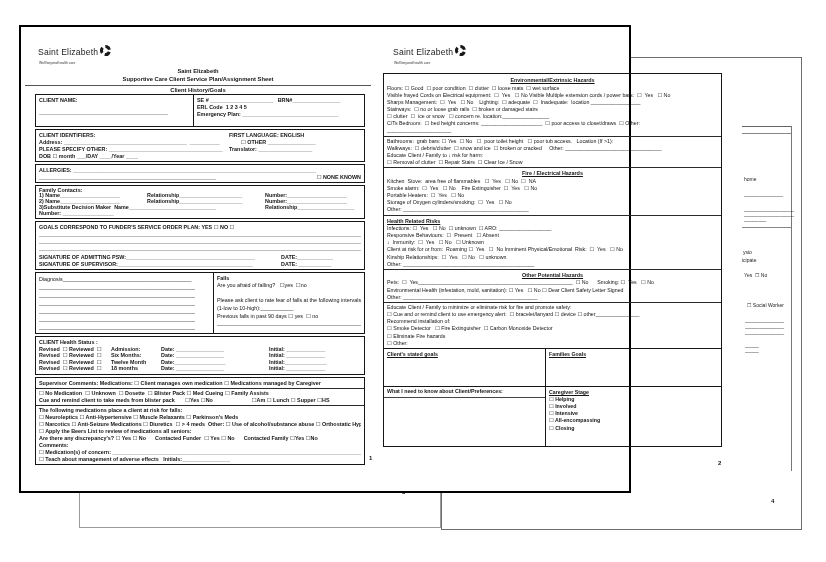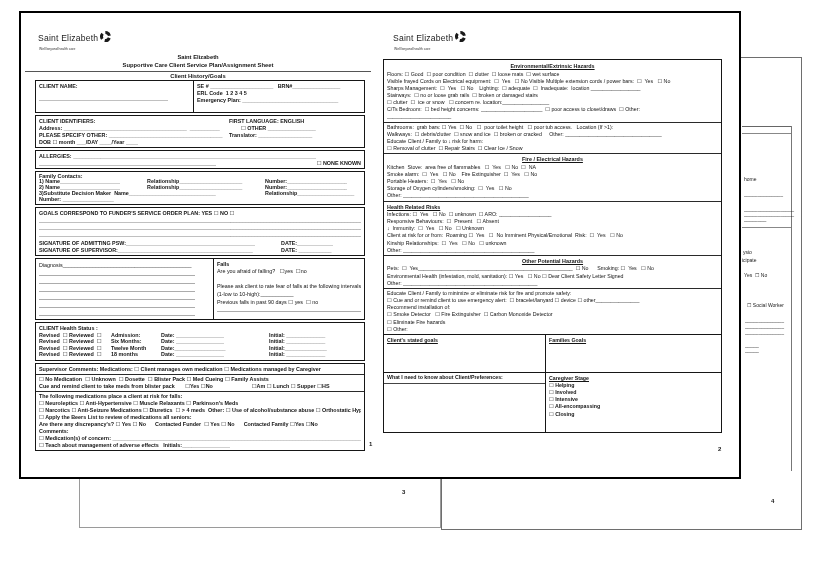--- a/index.html
+++ b/index.html
@@ -5,21 +5,21 @@
   html,body{margin:0;padding:0;}
   body{width:826px;height:562px;position:relative;background:#ffffff;overflow:hidden;
        font-family:"Liberation Sans","DejaVu Sans",sans-serif;color:#141414;}
   *{box-sizing:border-box;}
   .abs{position:absolute;}
   .ln{white-space:pre;overflow:hidden;line-height:7px;font-size:5.4px;}
   .b{font-weight:bold;}
   .row{display:flex;}
   .fl1{flex:1;min-width:0;}
   
-  #front-sheet{left:19px;top:11px;width:722px;height:468px;background:#fff;border:2.5px solid #000;}
+  #front-sheet{left:19px;top:25px;width:612px;height:468px;background:#fff;border:2.5px solid #000;}
   
   #page3-sheet{left:79px;top:58px;width:362px;height:470px;background:#fff;border:1px solid #9a9a9a;}
   #page4-sheet{left:441px;top:57px;width:361px;height:473px;background:#fff;border:1px solid #6e6e6e;}
   .pgnum{font-size:6px;font-weight:bold;}
   
   .logo{line-height:9px;}
   .logo-name{font-size:8.6px;letter-spacing:.2px;color:#1c1c1c;}
   .logo-tag{font-size:3.4px;color:#333;margin-top:0.5px;margin-left:1px;}
   .logo svg{vertical-align:top;margin-left:1px;}
   

